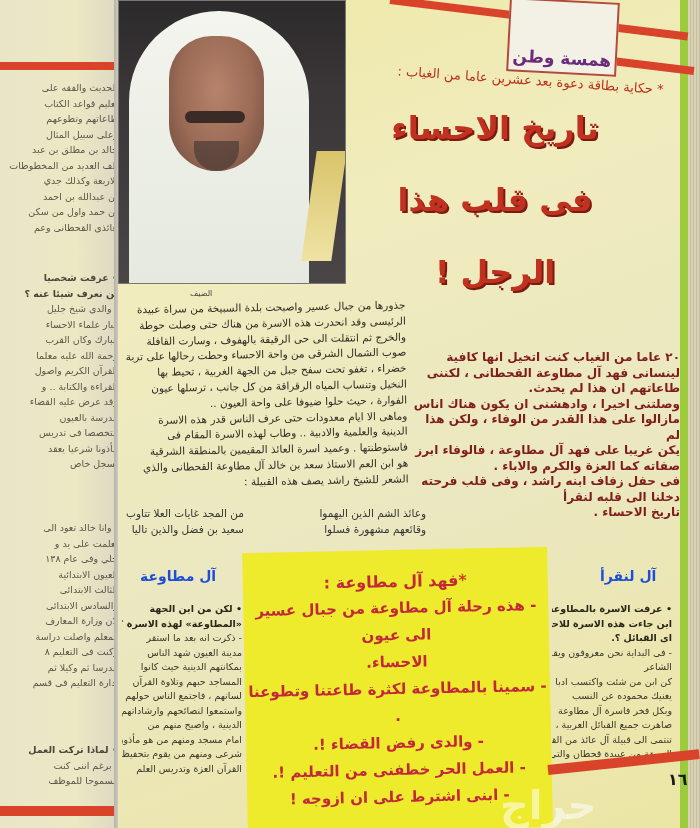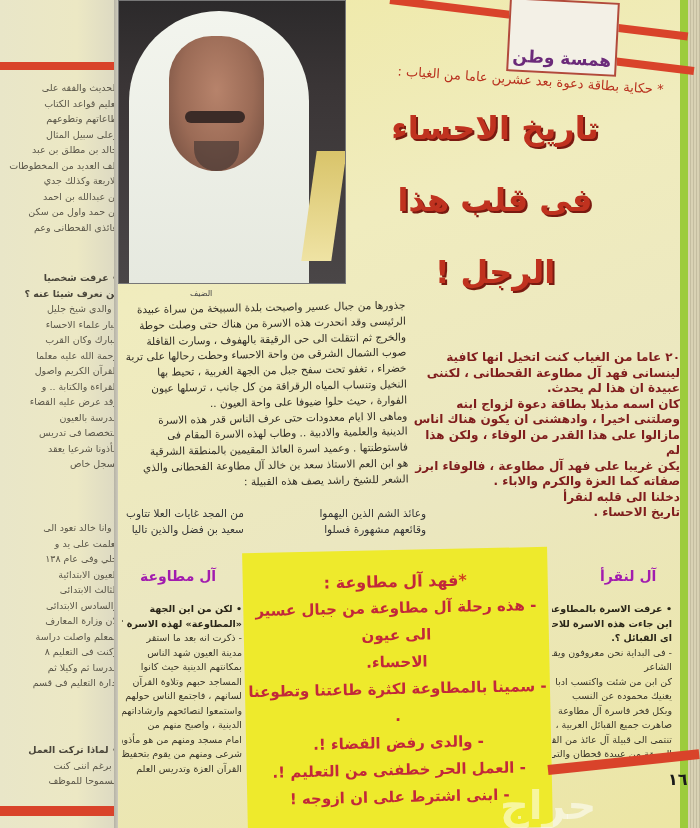--- a/index.html
+++ b/index.html
@@ -63,21 +63,21 @@
   .headline { position:absolute; left:350px; top:92px; width:290px; direction:rtl; text-align:center; color:#c0321f; font-weight:bold; font-size:32px; line-height:72px; }
   .headline div { text-shadow:2px 2px 0 #7a1a10; }
 
   .intro { position:absolute; right:20px; top:350px; width:270px; direction:rtl; text-align:right; font-size:12px; line-height:15.5px; color:#7f1d1d; font-weight:bold; }
 
   .body-col { position:absolute; left:122px; top:300px; width:285px; direction:rtl; text-align:right; font-size:10.5px; line-height:15.8px; color:#2e2a22; white-space:nowrap; overflow:hidden; transform:rotate(-1deg); }
   .verse { position:absolute; left:126px; top:505px; width:300px; direction:rtl; font-size:10.5px; color:#333; line-height:16px; }
   .verse .v-right { position:absolute; right:0; top:0; text-align:right; }
   .verse .v-left { position:absolute; left:0; top:0; text-align:right; }
 
-  .side-heading { position:absolute; font-weight:bold; color:#a21caf; font-size:14px; direction:rtl; }
+  .side-heading { position:absolute; font-weight:bold; color:#1d4ed8; font-size:14px; direction:rtl; }
   .small-col { position:absolute; direction:rtl; text-align:right; font-size:9.5px; line-height:14.5px; color:#3a3628; white-space:nowrap; overflow:hidden; }
   .small-col .q { font-weight:bold; color:#2a2618; }
 
   .yellow-box {
     position:absolute; left:245px; top:550px; width:305px; height:280px;
     background:#eeea2c; transform:rotate(-1.2deg);
     direction:rtl; text-align:center; color:#c2283a; font-size:15px; line-height:27px; font-weight:bold;
     padding-top:18px; box-sizing:border-box;
   }
   .yellow-box .box-title { font-size:16px; }
@@ -166,26 +166,26 @@
 
   <div class="headline">
     <div>تاريخ الاحساء</div>
     <div>فى قلب هذا</div>
     <div>الرجل !</div>
   </div>
 
   <div class="intro">
     <div>٢٠ عاما من الغياب كنت اتخيل انها كافية</div>
     <div>لينسانى فهد آل مطاوعة القحطانى ، لكننى</div>
-    <div>عبيدة ان هذا لم يحدث.</div>
-    <div>كان اسمه مذيلا بطاقة دعوة لزواج ابنه</div>
+    <div>طاعاتهم ان هذا لم يحدث.</div>
     <div>وصلتنى اخيرا ، وادهشنى ان يكون هناك اناس</div>
     <div>مازالوا على هذا القدر من الوفاء ، ولكن هذا لم</div>
     <div>يكن غريبا على فهد آل مطاوعة ، فالوفاء ابرز</div>
     <div>صفاته كما العزة والكرم والاباء .</div>
+    <div>فى حفل زفاف ابنه راشد ، وفى قلب فرحته</div>
     <div>دخلنا الى قلبه لنقرأ</div>
     <div>تاريخ الاحساء .</div>
   </div>
 
   <div class="body-col">
     <div>جذورها من جبال عسير واصبحت بلدة السبيخة من سراة عبيدة</div>
     <div>الرئيسى وقد انحدرت هذه الاسرة من هناك حتى وصلت حوطة</div>
     <div>والخرج ثم انتقلت الى حى الرقيقة بالهفوف ، وسارت القافلة</div>
     <div>صوب الشمال الشرقى من واحة الاحساء وحطت رحالها على تربة</div>
     <div>خضراء ، تغفو تحت سفح جبل من الجهة الغربية ، تحيط بها</div>

